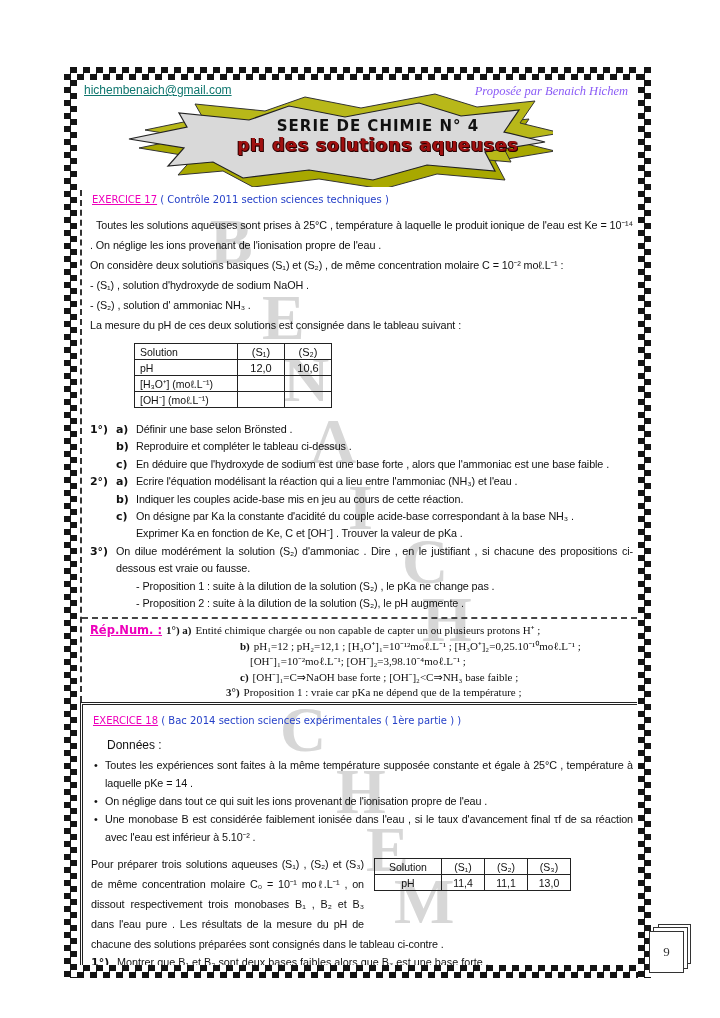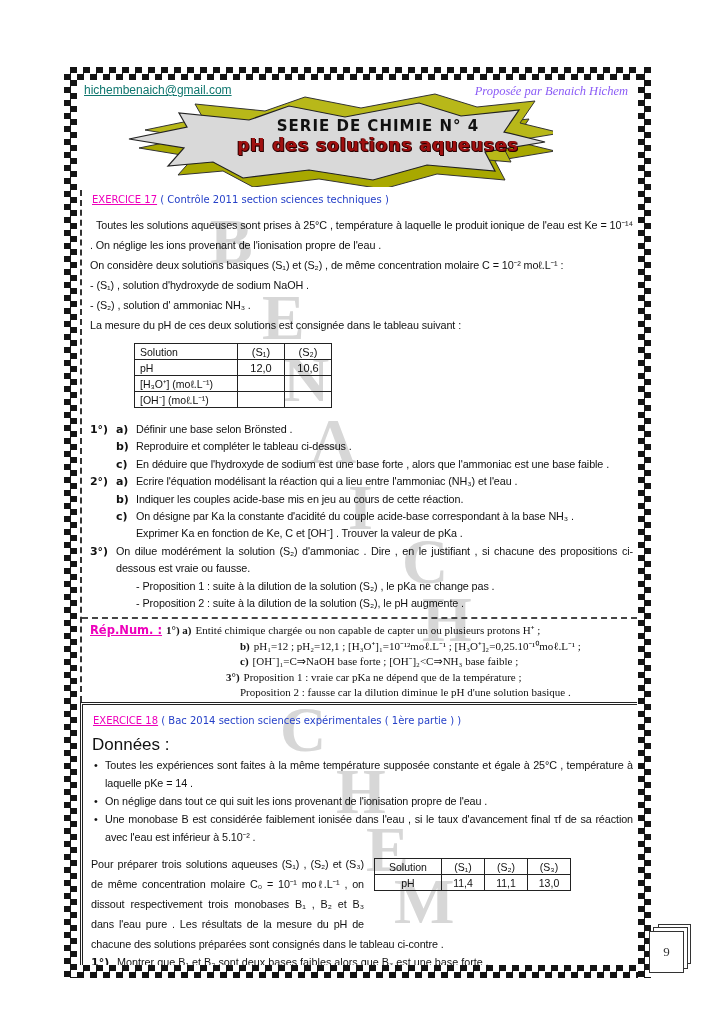--- a/index.html
+++ b/index.html
@@ -64,21 +64,21 @@
   .answers{font-family:"Liberation Serif",serif;font-size:11px;line-height:15.4px;
            padding-top:4px;color:#111;}
   .ans-row{white-space:nowrap;overflow:hidden;}
   .ans-label{font-family:"DejaVu Sans",sans-serif;font-weight:bold;font-size:11.5px;
              color:#ee00bb;text-decoration:underline;margin-right:4px;}
   .ans-pre{font-weight:bold;margin-right:4px;}
   .ind-a{padding-left:150px;}
   .ind-b{padding-left:160px;}
   .ind-c{padding-left:136px;}
 
-  #donnees{font-size:17px;line-height:18px;margin:2px 0 2px 1px;}
+  #donnees{font-size:12px;line-height:18px;margin:2px 0 2px 16px;}
   ul.dlist{margin:0;padding:0 0 0 14px;list-style:none;}
   ul.dlist li{font-size:10.8px;line-height:18px;letter-spacing:-0.1px;position:relative;}
   ul.dlist li::before{content:"•";position:absolute;left:-11px;}
 
   #para18{margin-top:8px;}
   .q18{display:flex;font-size:10.8px;line-height:17.5px;}
 
   #page-icon{position:absolute;z-index:4;left:649px;top:931px;width:33px;height:40px;
      background:#fff;border:1.5px solid #333;
      box-shadow:4px -4px 0 -1px #fff,4px -4px 0 0 #333,8px -8px 0 -2px #fff,8px -8px 0 -1px #333;
@@ -213,20 +213,23 @@
   </div>
 
   <div class="dashed-sep"></div>
 
   <div class="answers">
     <div class="ans-row">
       <span class="ans-label">Rép.Num. :</span><span class="ans-pre">1°) a)</span><span>Entité chimique chargée ou non capable de capter un ou plusieurs protons H⁺ ;</span>
     </div>
     <div class="ans-row ind-a">
       <span class="ans-pre">b)</span><span>pH₁=12 ; pH₂=12,1 ; [H₃O⁺]₁=10⁻¹²moℓ.L⁻¹ ; [H₃O⁺]₂=0,25.10⁻¹⁰moℓ.L⁻¹ ;</span>
+    </div>
+    <div class="ans-row ind-b">
+      <span>[OH⁻]₁=10⁻²moℓ.L⁻¹; [OH⁻]₂=3,98.10⁻⁴moℓ.L⁻¹ ;</span>
     </div>
     <div class="ans-row ind-a">
       <span class="ans-pre">c)</span><span>[OH⁻]₁=C⇒NaOH base forte ; [OH⁻]₂&lt;C⇒NH₃ base faible ;</span>
     </div>
     <div class="ans-row ind-c">
       <span class="ans-pre">3°)</span><span>Proposition 1 : vraie car pKa ne dépend que de la température ;</span>
     </div>
     <div class="ans-row ind-a">
       <span>Proposition 2 : fausse car la dilution diminue le pH d'une solution basique .</span>
     </div>

